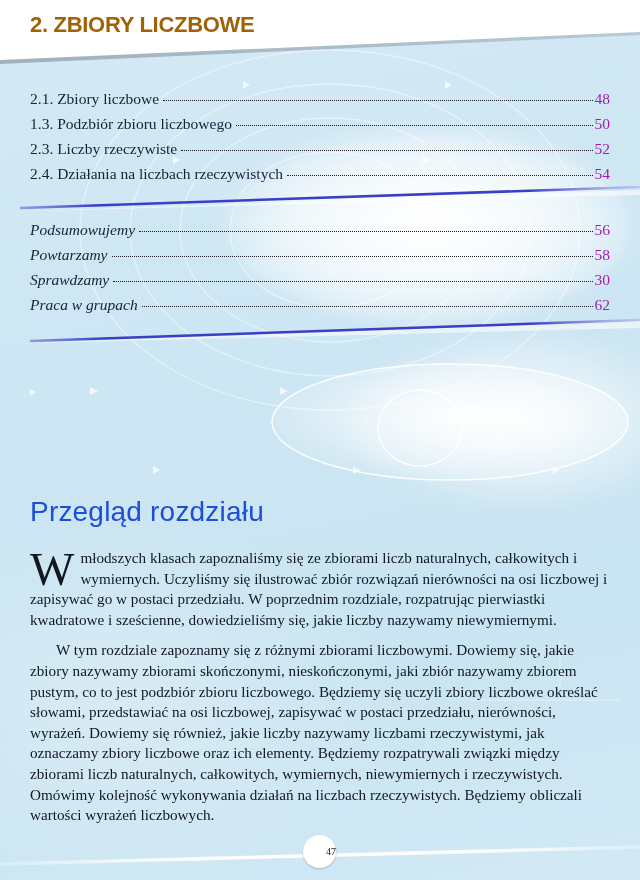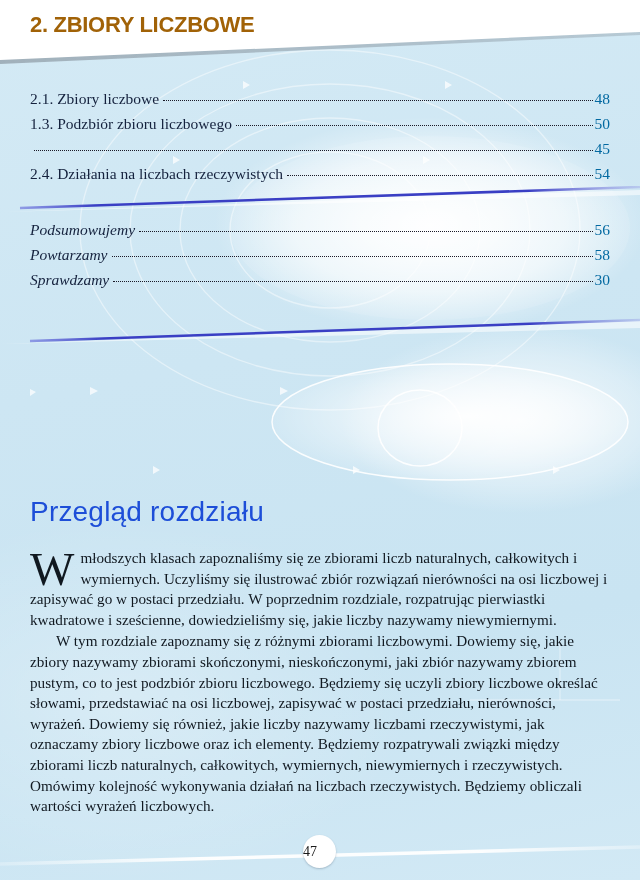--- a/index.html
+++ b/index.html
@@ -93,21 +93,21 @@
     flex: 1;
     margin: 0 2px 0 4px;
     border-bottom: 1.6px dotted #1a1a28;
     transform: translateY(-3px);
     min-width: 10px;
   }
   .toc-page {
     white-space: nowrap;
     font-style: normal;
     font-size: 15.5px;
-    color: #0369a1;
+    color: #a21caf;
   }
   .group-2 { margin-top: 31px; }
 
   
   .divider {
     position: absolute;
     left: 0;
     width: 640px;
     height: 26px;
     z-index: 7;
@@ -139,21 +139,21 @@
     font-size: 15.2px;
     line-height: 20.6px;
     color: #101820;
     text-align: left;
   }
   .para {
     margin: 0;
   }
   .para + .para {
     text-indent: 26px;
-    margin-top: 1px;
+    margin-top: 10px;
   }
   .dropcap {
     float: left;
     font-size: 47px;
     line-height: 38px;
     padding: 2px 6px 0 0;
     color: #101820;
     font-family: "Liberation Serif", serif;
   }
 
@@ -172,22 +172,22 @@
     left: 303px;
     top: 835px;
     width: 33px;
     height: 33px;
     border-radius: 50%;
     background: #ffffff;
     box-shadow: 0 1px 2px rgba(80,100,120,0.35);
     z-index: 9;
     display: flex;
     align-items: center;
-    justify-content: flex-start;
-    font-size: 14px;
+    justify-content: flex-end;
+    font-size: 10px;
     color: #1a1a1a;
   }
 </style>
 </head>
 <body>
 
 <div id="page">
 
   <div class="bg-base"></div>
 
@@ -293,22 +293,23 @@
         <span class="toc-label">2.1. Zbiory liczbowe</span>
         <span class="toc-leader"></span>
         <span class="toc-page">48</span>
       </div>
       <div class="toc-row">
         <span class="toc-label">1.3. Podzbiór zbioru liczbowego</span>
         <span class="toc-leader"></span>
         <span class="toc-page">50</span>
       </div>
       <div class="toc-row">
-        <span class="toc-leader"></span>
-        <span class="toc-page">45</span>
+        <span class="toc-label">2.3. Liczby rzeczywiste</span>
+        <span class="toc-leader"></span>
+        <span class="toc-page">52</span>
       </div>
       <div class="toc-row">
         <span class="toc-label">2.4. Działania na liczbach rzeczywistych</span>
         <span class="toc-leader"></span>
         <span class="toc-page">54</span>
       </div>
     </div>
 
     <div class="group-2">
       <div class="toc-row">
@@ -318,20 +319,25 @@
       </div>
       <div class="toc-row">
         <span class="toc-label">Powtarzamy</span>
         <span class="toc-leader"></span>
         <span class="toc-page">58</span>
       </div>
       <div class="toc-row">
         <span class="toc-label">Sprawdzamy</span>
         <span class="toc-leader"></span>
         <span class="toc-page">30</span>
+      </div>
+      <div class="toc-row">
+        <span class="toc-label">Praca w grupach</span>
+        <span class="toc-leader"></span>
+        <span class="toc-page">62</span>
       </div>
     </div>
 
   </div>
 
   <div class="overview-heading">Przegląd rozdziału</div>
 
   <div class="body-copy">
     <p class="para">
       <span class="dropcap">W</span><span>młodszych klasach zapoznaliśmy się ze zbiorami liczb naturalnych, całkowitych i wymiernych. Uczyliśmy się ilustrować zbiór rozwiązań nierówności na osi liczbowej i zapisywać go w postaci przedziału. W poprzednim rozdziale, rozpatrując pierwiastki kwadratowe i sześcienne, dowiedzieliśmy się, jakie liczby nazywamy niewymiernymi.</span>

